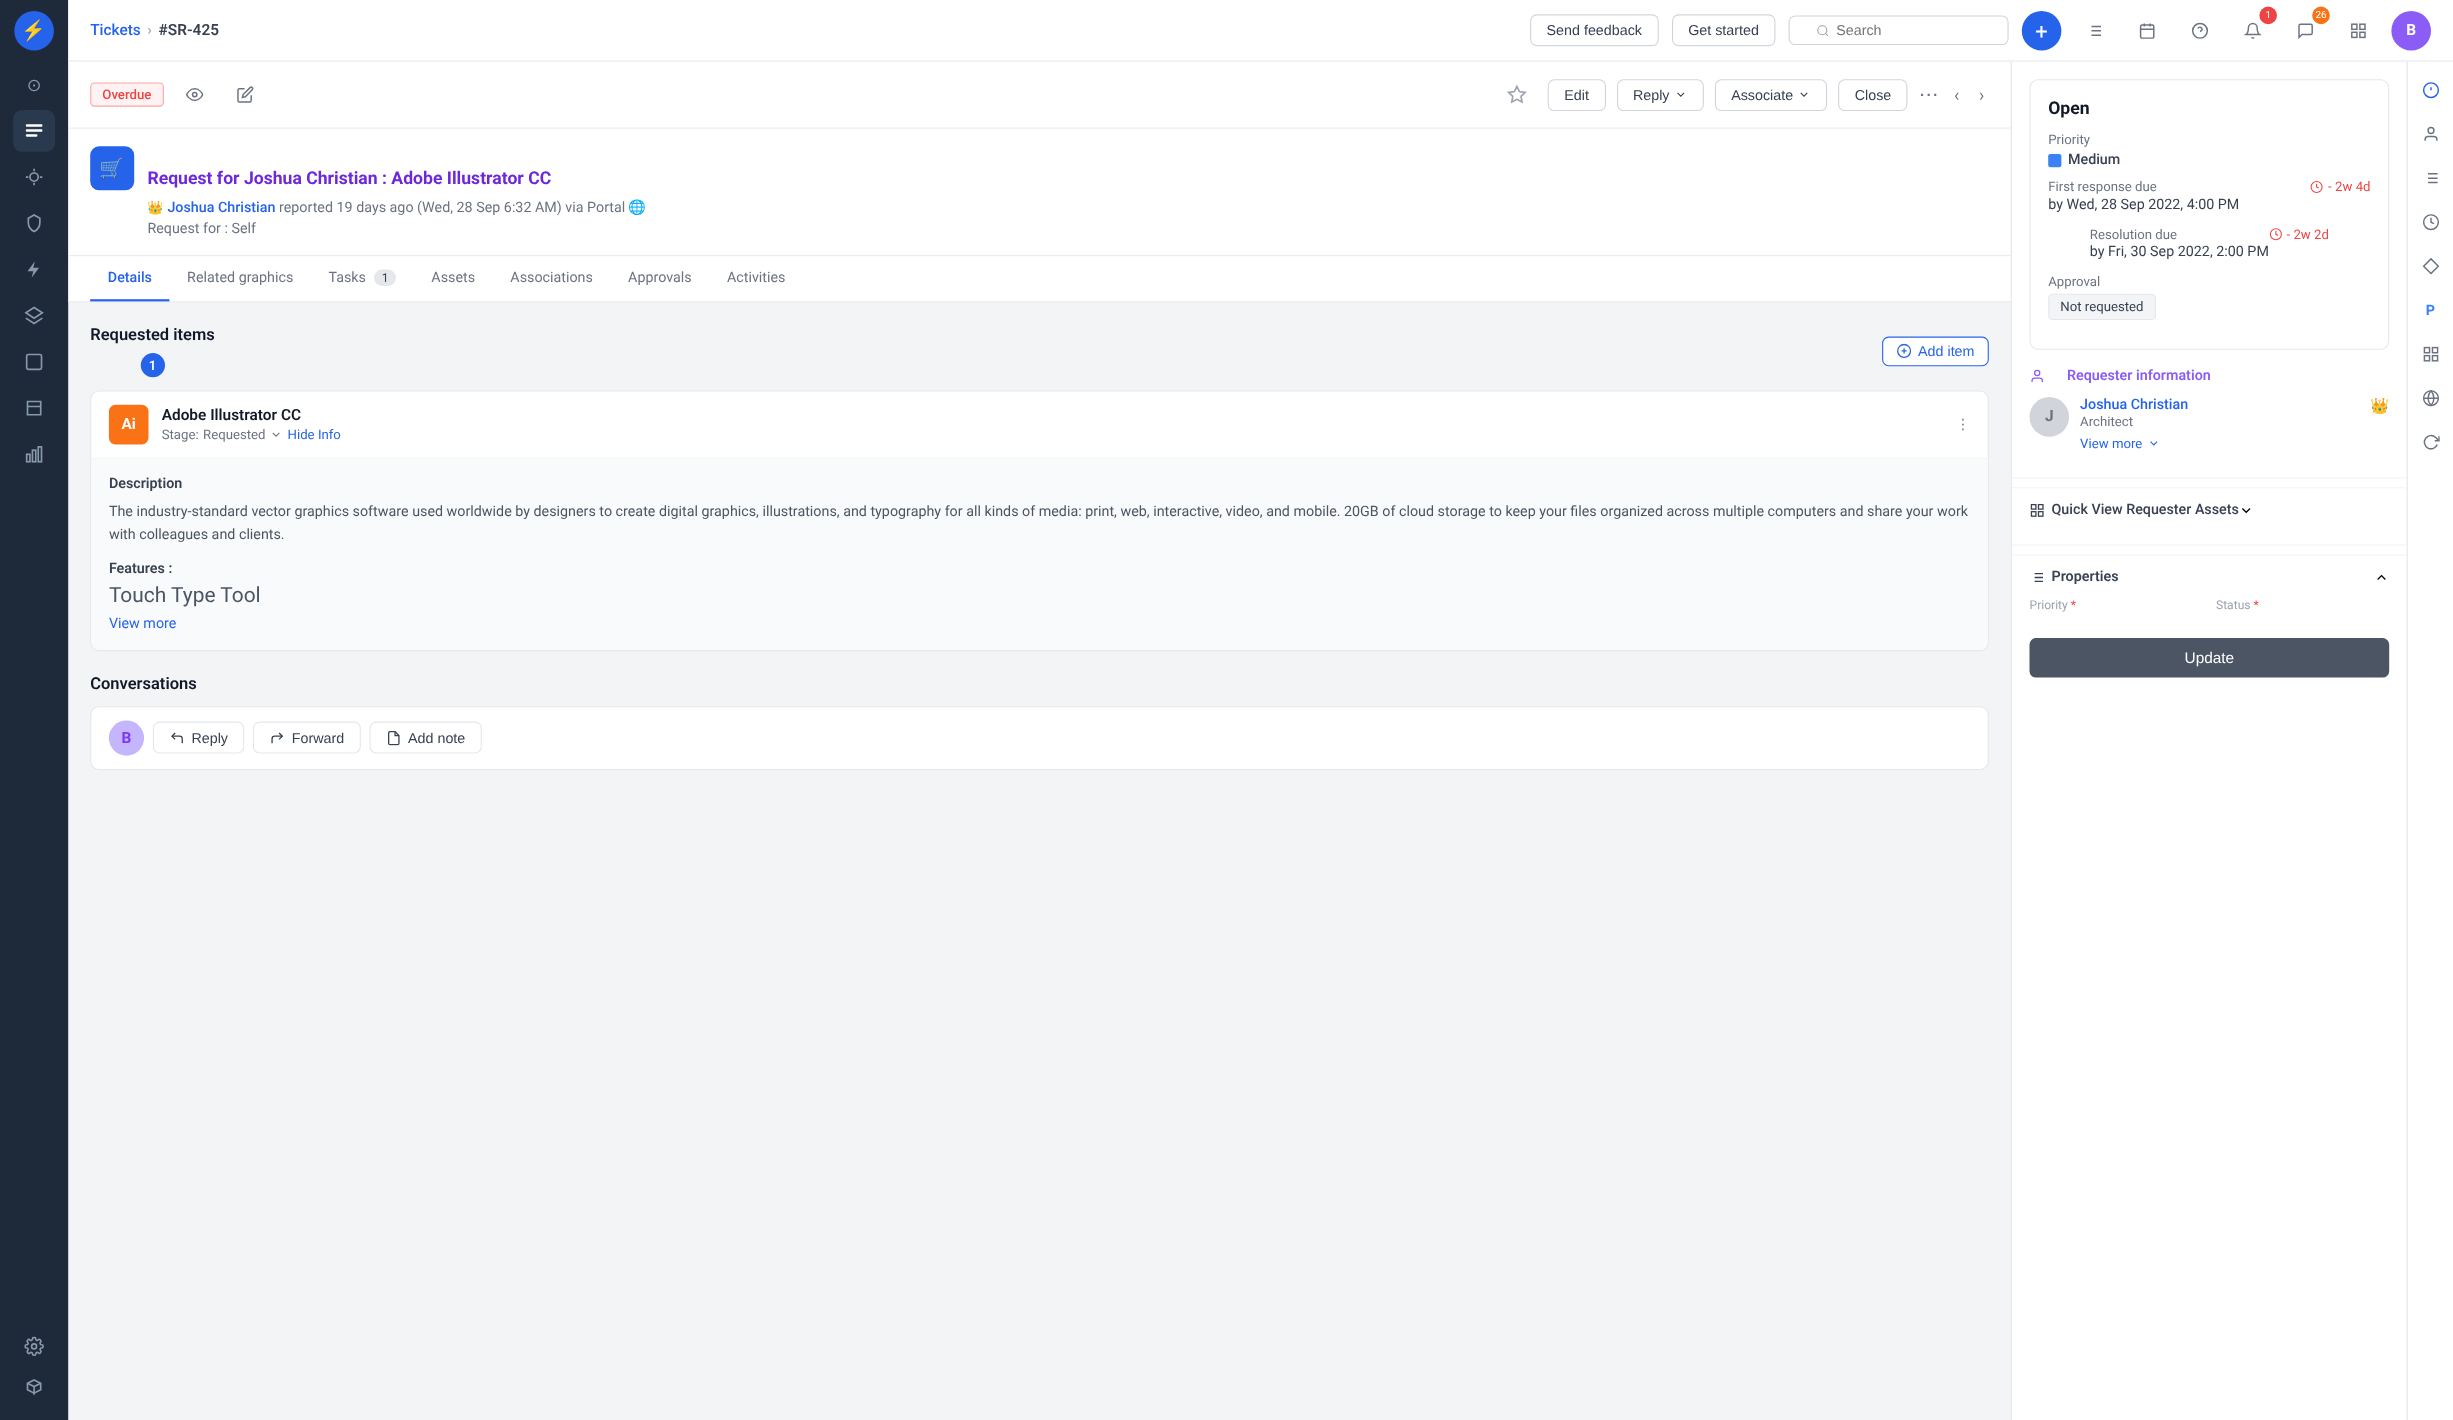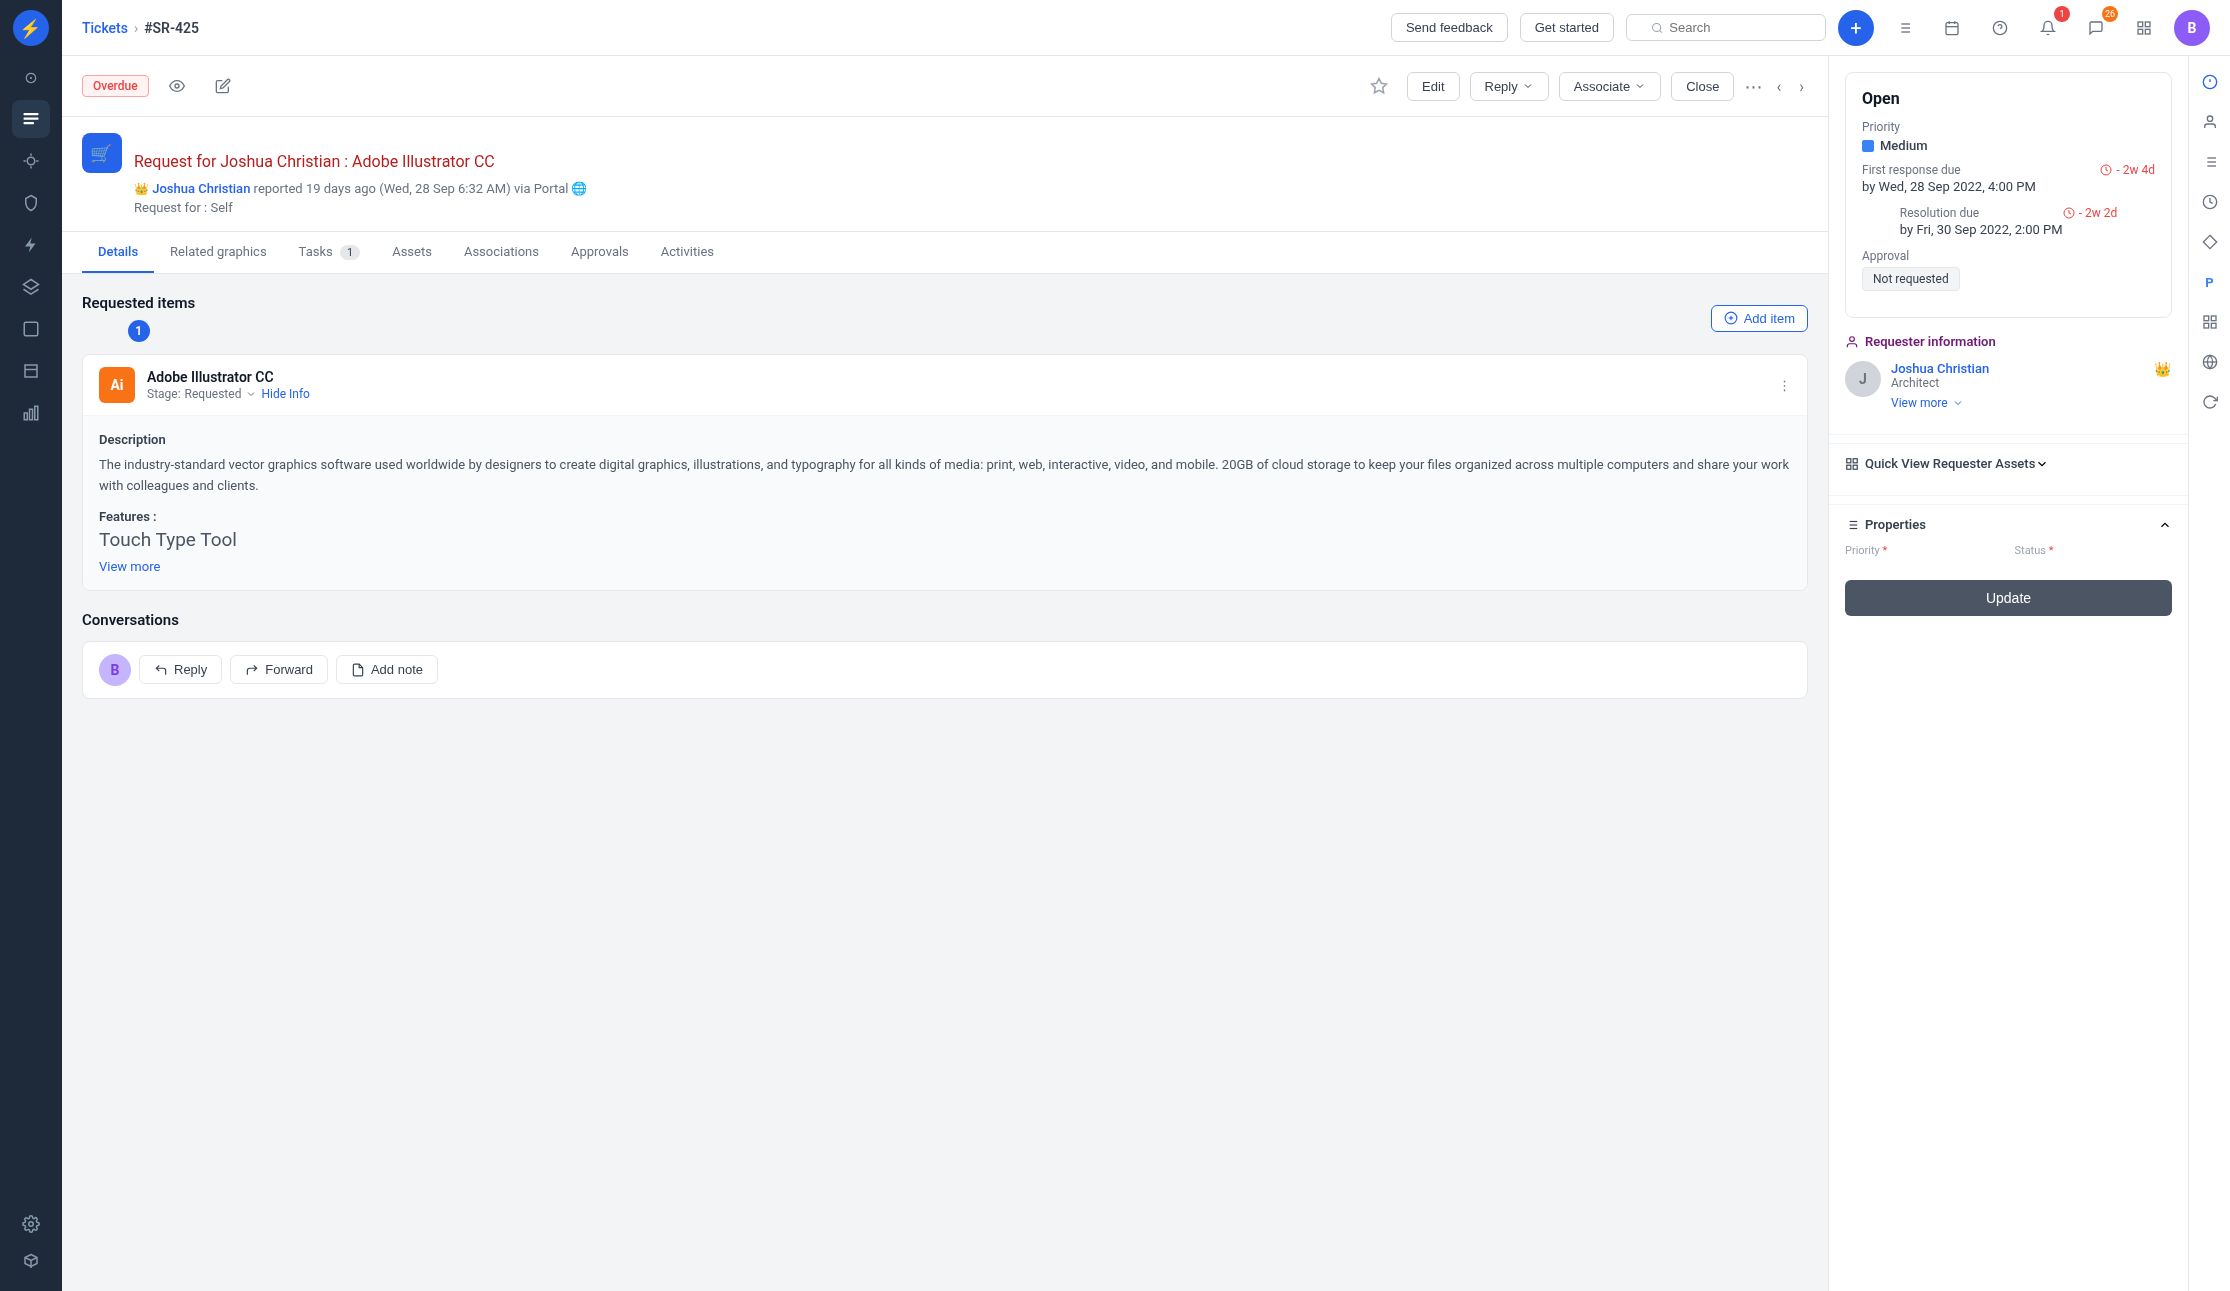--- a/index.html
+++ b/index.html
@@ -45,21 +45,21 @@
     .star-btn { color: #9ca3af; font-size: 18px; cursor: pointer; }
     .ticket-action-btn { padding: 6px 14px; border: 1px solid #d1d5db; border-radius: 6px; background: white; cursor: pointer; font-size: 13px; color: #374151; }
     .ticket-action-btn-dropdown { display: flex; align-items: center; gap: 4px; }
     .more-btn { color: #6b7280; cursor: pointer; font-size: 18px; }
     .nav-btn { color: #6b7280; cursor: pointer; font-size: 16px; padding: 4px; }
 
     
     .ticket-info { background: white; padding: 16px 20px; border-bottom: 1px solid #e5e7eb; flex-shrink: 0; }
     .ticket-title-row { display: flex; align-items: center; gap: 12px; margin-bottom: 8px; }
     .ticket-icon { width: 40px; height: 40px; background: #2563eb; border-radius: 8px; display: flex; align-items: center; justify-content: center; color: white; font-size: 18px; flex-shrink: 0; }
-    .ticket-title { font-size: 16px; font-weight: 400; color: #b91c1c; margin-top: 16px; }
+    .ticket-title { font-size: 16px; font-weight: 700; color: #6d28d9; margin-top: 16px; }
     .ticket-meta { margin-left: 52px; color: #6b7280; font-size: 13px; margin-bottom: 4px; }
     .requester-link { color: #2563eb; font-weight: 500; text-decoration: none; }
     .crown-icon { color: #f59e0b; font-size: 12px; }
     .globe-icon { color: #9ca3af; }
     .ticket-request-for { margin-left: 52px; color: #6b7280; font-size: 13px; }
 
     
     .tabs { background: white; border-bottom: 1px solid #e5e7eb; padding: 0 20px; display: flex; gap: 0; flex-shrink: 0; }
     .tab { padding: 12px 16px; font-size: 13px; color: #6b7280; cursor: pointer; border-bottom: 2px solid transparent; white-space: nowrap; }
     .tab.active { color: #2563eb; border-bottom-color: #2563eb; font-weight: 500; }
@@ -107,21 +107,21 @@
     .priority-value { display: flex; align-items: center; gap: 6px; font-size: 13px; color: #374151; font-weight: 500; }
     .priority-dot { width: 12px; height: 12px; background: #3b82f6; border-radius: 2px; }
     .due-label { font-size: 12px; color: #6b7280; margin-bottom: 2px; }
     .due-value { font-size: 13px; color: #374151; margin-bottom: 2px; }
     .overdue-tag { color: #ef4444; font-size: 12px; display: flex; align-items: center; gap: 4px; float: right; }
     .approval-label { font-size: 12px; color: #6b7280; margin-bottom: 4px; }
     .not-requested-badge { background: #f3f4f6; border: 1px solid #e5e7eb; border-radius: 4px; padding: 4px 10px; font-size: 12px; color: #374151; display: inline-block; }
 
     
     .requester-section { padding: 0 16px 16px; }
-    .requester-header { display: flex; align-items: center; gap: 6px; font-size: 13px; font-weight: 600; color: #701a75; margin-bottom: 12px; }
+    .requester-header { display: flex; align-items: center; gap: 20px; font-size: 13px; font-weight: 600; color: #8b5cf6; margin-bottom: 12px; }
     .requester-card { display: flex; align-items: flex-start; gap: 10px; }
     .requester-avatar { width: 36px; height: 36px; background: #d1d5db; border-radius: 50%; display: flex; align-items: center; justify-content: center; color: #6b7280; font-weight: bold; font-size: 14px; flex-shrink: 0; }
     .requester-name { color: #2563eb; font-weight: 500; font-size: 13px; }
     .requester-role { color: #6b7280; font-size: 12px; }
     .view-more-btn { color: #2563eb; font-size: 12px; cursor: pointer; display: flex; align-items: center; gap: 4px; margin-top: 6px; }
 
     
     .quick-view-section { padding: 0 16px 16px; border-top: 1px solid #f3f4f6; padding-top: 12px; }
     .quick-view-header { display: flex; align-items: center; justify-content: flex-start; cursor: pointer; }
     .quick-view-title { display: flex; align-items: center; gap: 6px; font-size: 13px; font-weight: 500; color: #374151; }

